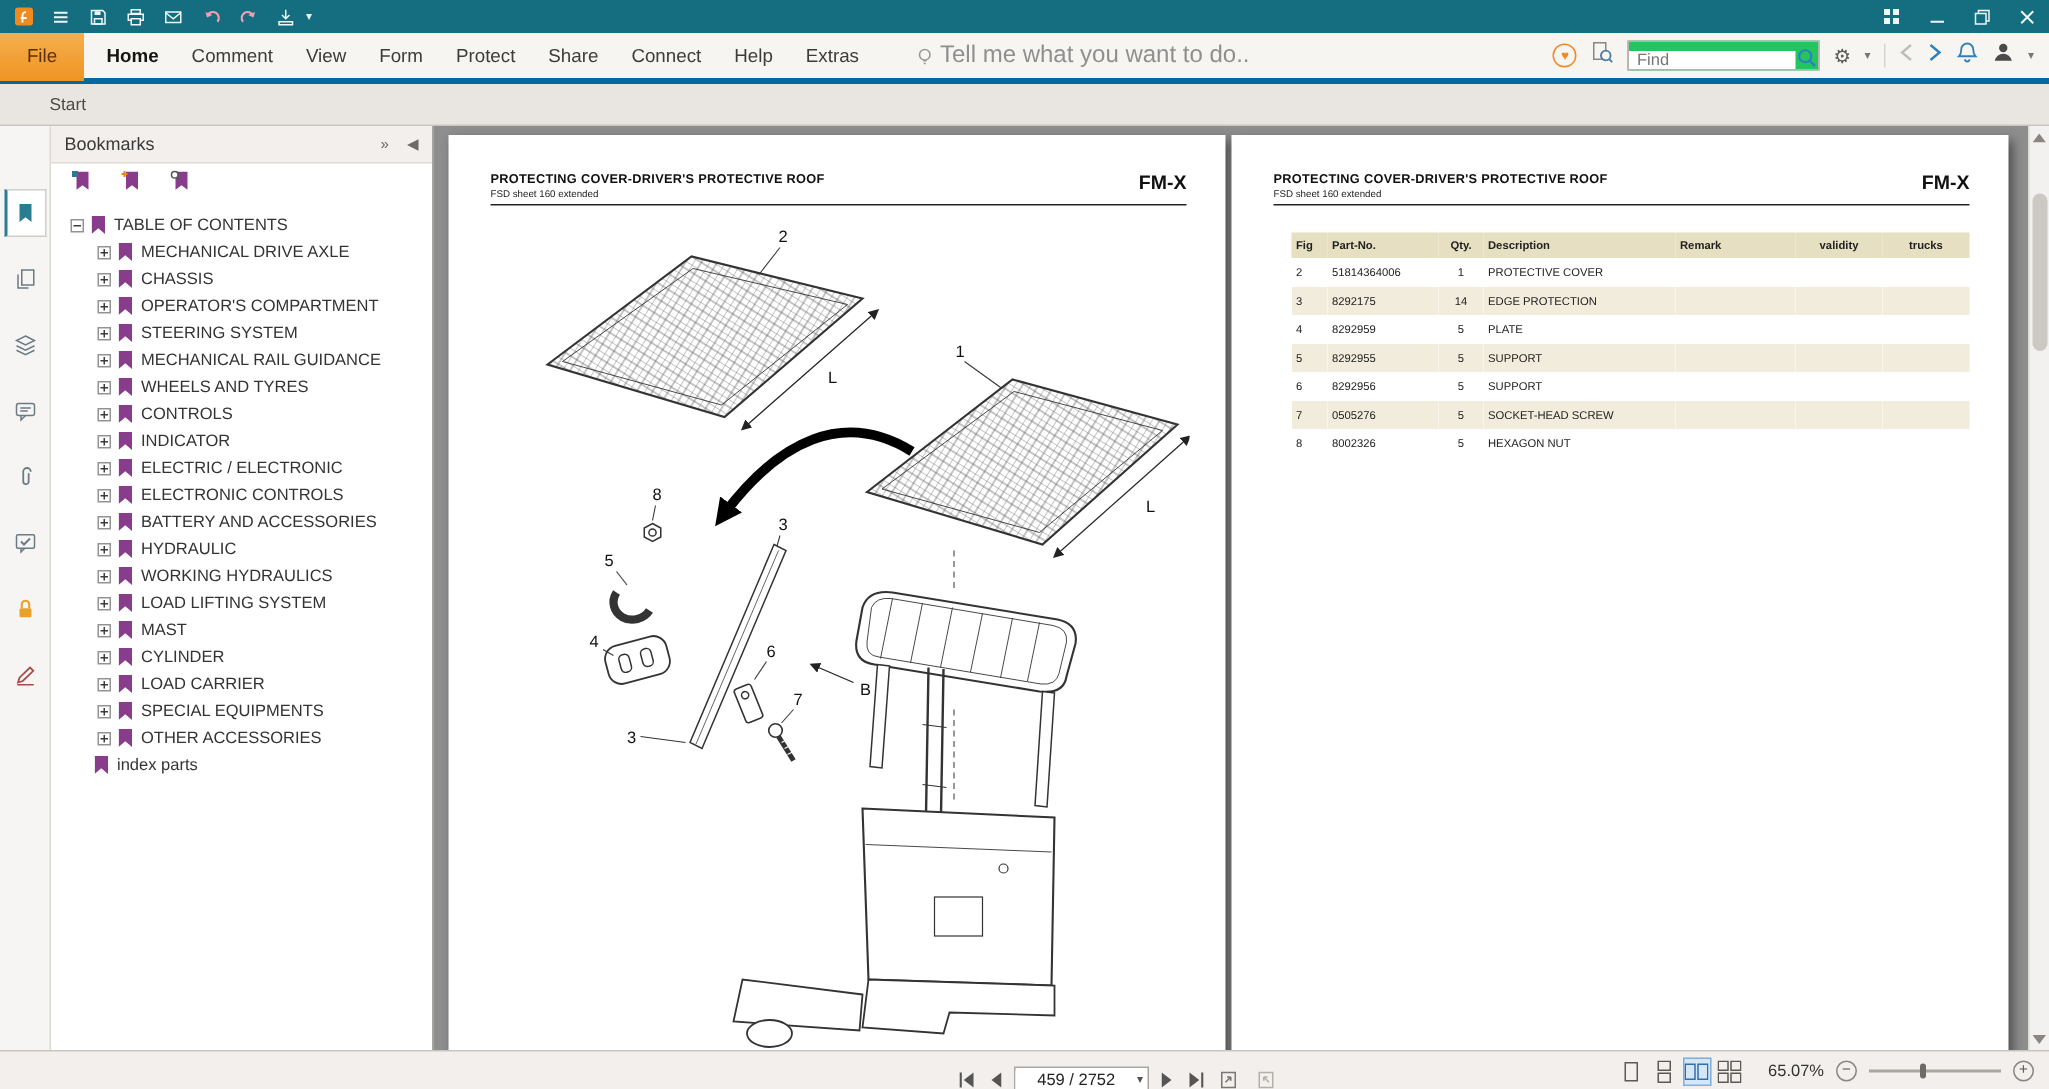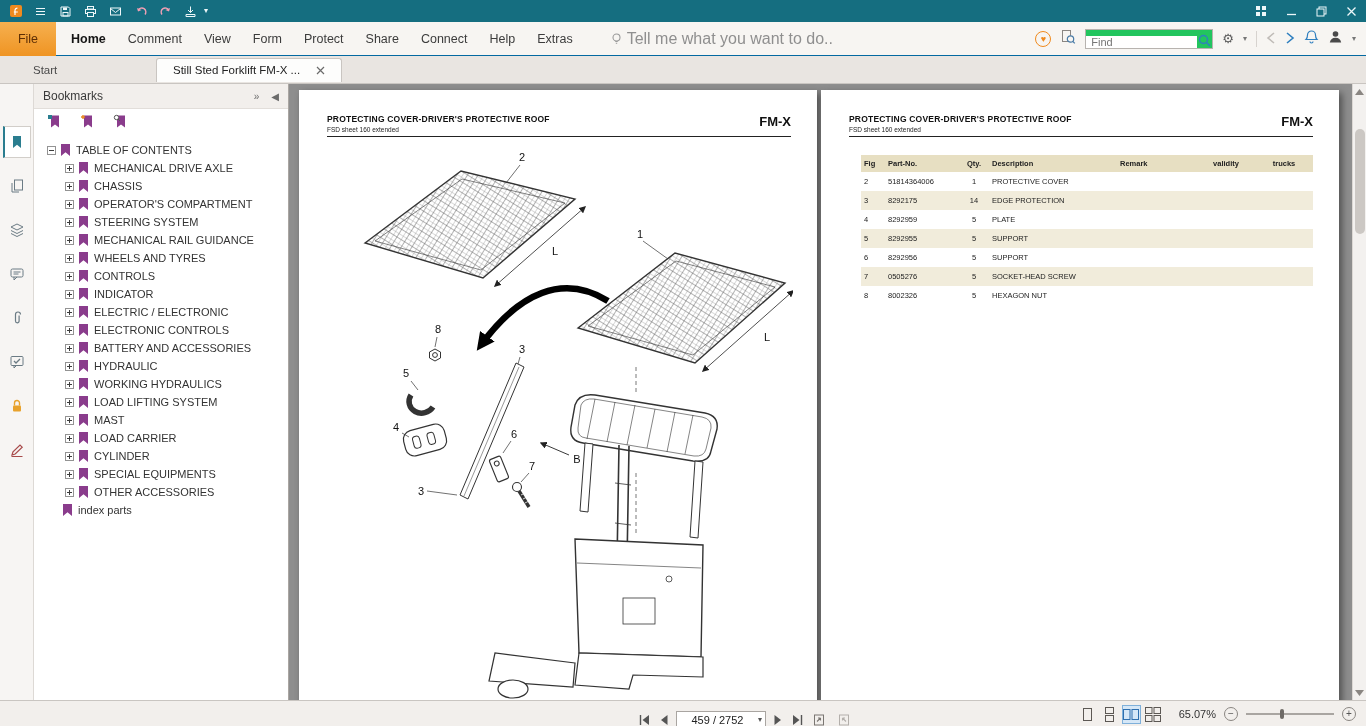--- a/index.html
+++ b/index.html
@@ -9,21 +9,21 @@
   
   .titlebar{height:22px;background:#156e80;color:#eef7f9;display:flex;align-items:center;position:relative;flex:0 0 auto}
   .tb-icons{display:flex;align-items:center;gap:2px;padding-left:4px;z-index:2}
   .tb-btn{width:23px;height:20px;display:flex;align-items:center;justify-content:center}
   .tb-title{position:absolute;left:0;right:0;text-align:center;font-size:11.5px;pointer-events:none}
   .tb-win{margin-left:auto;display:flex;z-index:2}
   .tb-win .tb-btn{width:30px;height:22px}
   .caret{font-size:8px;line-height:1;color:inherit}
 
   
-  .ribbon{height:34px;background:#f7f5f2;display:flex;align-items:center;border-bottom:1px solid #0369a1;flex:0 0 auto}
+  .ribbon{height:34px;background:#f7f5f2;display:flex;align-items:center;border-bottom:4px solid #0369a1;flex:0 0 auto}
   .file-btn{width:56px;height:34px;margin-right:4px;background:linear-gradient(#f6b04f,#ef9423);color:#5d2e05;font-size:12.5px;display:flex;align-items:center;justify-content:center;cursor:default}
   .menu{font-size:12.5px;color:#3c3c3c;padding:0 11px;height:34px;display:flex;align-items:center}
   .menu.active{color:#151515;font-weight:700}
   .tellme{display:flex;align-items:center;gap:4px;color:#8f8f8f;font-size:16px;margin-left:26px;white-space:nowrap}
   .ribbon-right{margin-left:auto;display:flex;align-items:center;gap:9px;padding-right:10px}
   .heartbadge{width:16px;height:16px;border:1.5px solid #f08a1e;border-radius:50%;color:#f08a1e;font-size:9px;display:flex;align-items:center;justify-content:center}
   .findbox{width:128px;height:20px;background:#22c55e;border:1px solid #b7b3af;display:flex;align-items:flex-end}
   .findbox input{flex:1;border:0;outline:0;font-size:11px;padding:0 5px;color:#333;min-width:0;font-family:inherit}
   .gear{color:#5c5c5c;font-size:13px;line-height:1}
   .vsep{width:1px;height:16px;background:#d7d3cf}
@@ -239,28 +239,20 @@
           </svg>
       </span>
       <span class="caret" style="color:#777">▾</span>
     </div>
   </div>
 
   <div class="tabbar">
     <div class="tab">
       <span>Start</span>
     </div>
-    <div class="tab active">
-      <span>Still Sted Forklift FM-X ...</span>
-      <span class="closex">
-        <svg width="9" height="9">
-            <path d="M1 1l7 7M8 1L1 8" stroke="#6b6b6b" stroke-width="1.2"></path>
-          </svg>
-      </span>
-    </div>
   </div>
 
   <div class="main">
 
     <div class="strip">
       <span class="strip-btn active">
         <svg width="16" height="16">
             <path d="M4 2h8v12l-4-3.2L4 14z" fill="#2a7d8f"></path>
           </svg>
       </span>
@@ -415,26 +407,26 @@
             <span>LOAD LIFTING SYSTEM</span>
           </div>
         <div class="bm-row lvl1">
             <span class="exp plus"></span>
             <span class="bm-flag"></span>
             <span>MAST</span>
           </div>
         <div class="bm-row lvl1">
             <span class="exp plus"></span>
             <span class="bm-flag"></span>
+            <span>CYLINDER</span>
+          </div>
+        <div class="bm-row lvl1">
+            <span class="exp plus"></span>
+            <span class="bm-flag"></span>
             <span>LOAD CARRIER</span>
-          </div>
-        <div class="bm-row lvl1">
-            <span class="exp plus"></span>
-            <span class="bm-flag"></span>
-            <span>CYLINDER</span>
           </div>
         <div class="bm-row lvl1">
             <span class="exp plus"></span>
             <span class="bm-flag"></span>
             <span>SPECIAL EQUIPMENTS</span>
           </div>
         <div class="bm-row lvl1">
             <span class="exp plus"></span>
             <span class="bm-flag"></span>
             <span>OTHER ACCESSORIES</span>

